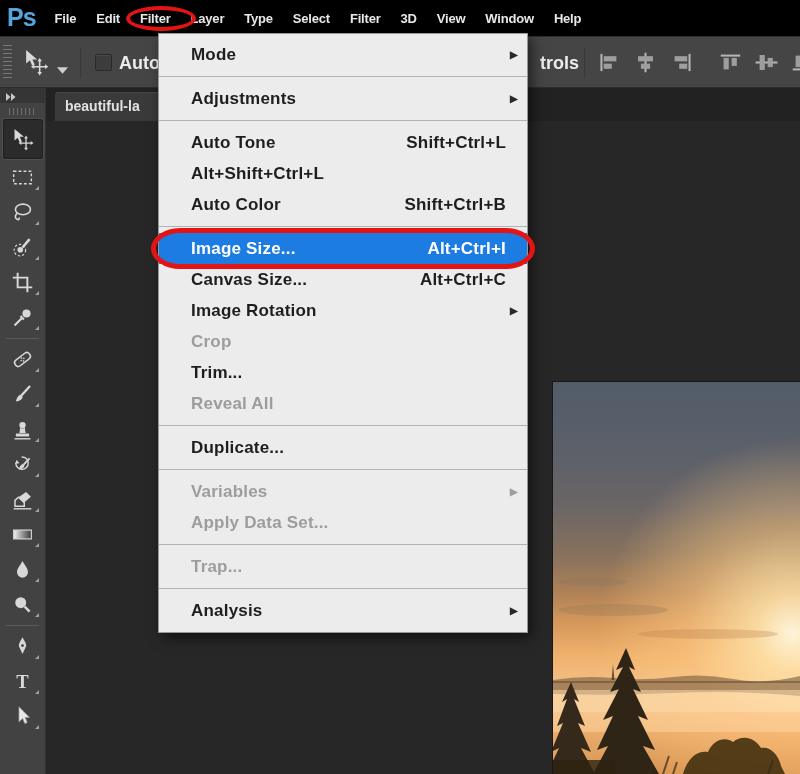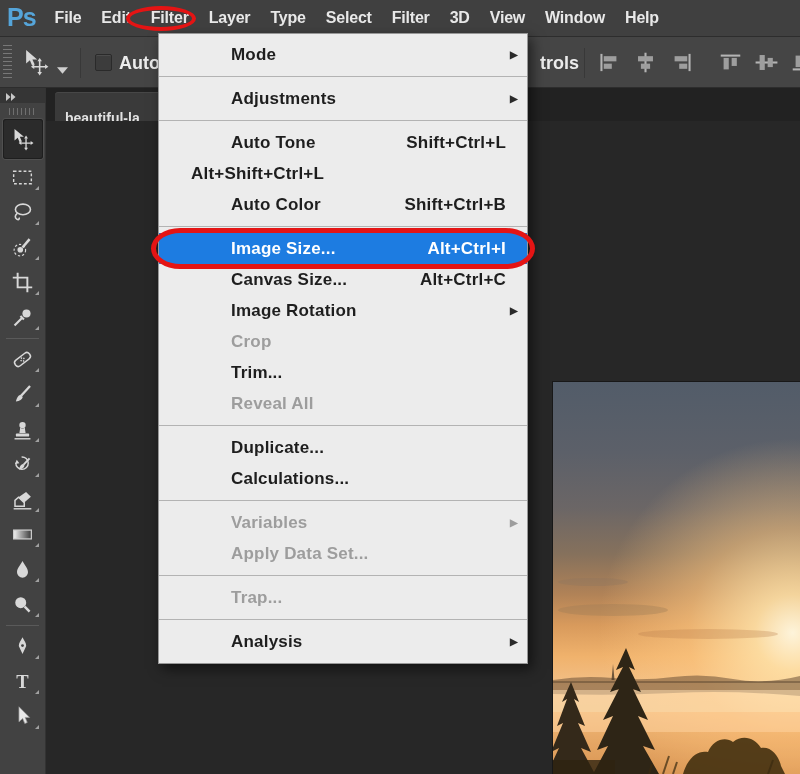--- a/index.html
+++ b/index.html
@@ -4,25 +4,25 @@
 <style>
   * { box-sizing: border-box; margin: 0; padding: 0; }
   html,body { width:800px; height:774px; }
   body {
     position: relative; overflow: hidden;
     background:#272727;
     font-family:"Liberation Sans", sans-serif;
     --annotation-red:#e41414; --menu-highlight-blue:#1d7ce1; --logo-blue:#55a5da;
   }
   
-  .menubar { position:absolute; top:0; left:0; right:0; height:36px; background:#404040;
+  .menubar { position:absolute; top:0; left:0; right:0; height:36px; background:#000000;
              display:flex; align-items:center; z-index:5; }
   .ps-logo { color:var(--logo-blue); font-size:25px; font-weight:bold; letter-spacing:-1px;
              padding:0 9px 2px 7px; }
-  .menu-item { color:#e8e8e8; font-size:16px; font-weight:600; padding:0 10px;
+  .menu-item { color:#e8e8e8; font-size:13px; font-weight:600; padding:0 10px;
                letter-spacing:-0.2px; cursor:default; position:relative; }
   
   .options-bar { position:absolute; top:36px; left:0; right:0; height:52px; background:#454545;
                  border-top:1px solid #2d2d2d; border-bottom:1px solid #2d2d2d; }
   .opt-grip { position:absolute; left:3px; top:8px; width:9px; height:36px;
               background:repeating-linear-gradient(180deg,#787878 0 1.5px,transparent 1.5px 4px); }
   .opt-tool-icon { position:absolute; left:22px; top:12px; width:27px; height:27px; }
   .opt-tool-icon svg { width:27px; height:27px; }
   .opt-caret { position:absolute; left:57px; top:23px; width:11px; height:7px; }
   .opt-caret svg { width:11px; height:7px; }
@@ -47,39 +47,39 @@
           align-items:center; justify-content:center; border-radius:3px; }
   .tool svg { width:23px; height:23px; }
   .tool.selected { background:#2b2b2b; height:40px; box-shadow:inset 0 0 0 1px #1e1e1e, 0 0 0 1px #505050; }
   .tool:not(.selected)::after { content:''; position:absolute; right:4px; bottom:4px;
           border-left:4px solid transparent; border-bottom:4px solid #a0a0a0; }
   .tool-sep { height:1px; background:#5a5a5a; margin:4px 6px; }
   
   .tab-bar { position:absolute; top:88px; left:46px; right:0; height:33px; background:#222; }
   .doc-tab { position:absolute; left:9px; top:4px; height:29px; width:120px; background:#3a3a3a;
              border-radius:3px 3px 0 0; color:#e2e2e2; font-size:14px; font-weight:600;
-             line-height:29px; padding:12px 10px; white-space:nowrap; overflow:hidden;
+             line-height:29px; padding:0 10px; white-space:nowrap; overflow:hidden;
              box-shadow:inset 0 1px 0 rgba(255,255,255,.07); }
   .canvas { position:absolute; top:121px; left:46px; right:0; bottom:0; background:#272727; overflow:hidden; }
   .photo { position:absolute; left:507px; top:261px; right:0; bottom:0; outline:1px solid #181818;
     background:
       radial-gradient(circle at 97% 64%, rgba(255,248,225,.95) 0%, rgba(255,226,168,.85) 11%,
         rgba(255,202,132,.5) 30%, rgba(255,180,110,0) 56%),
       linear-gradient(180deg,#525c69 0%,#5c6069 18%,#6b6666 32%,#86715c 44%,#b08257 54%,
         #d89a5c 62%,#f0b26c 70%,#f3c189 78%,#eec084 84%,#e0a96b 92%,#cf9355 100%);
   }
   .photo svg { position:absolute; inset:0; width:100%; height:100%; }
   
   .dropdown { position:absolute; left:158px; top:33px; width:370px; background:#ececec;
               border:1px solid #979797; box-shadow:4px 5px 12px rgba(0,0,0,.55);
               padding:5px 0 6px; z-index:10; }
   .menu-row { position:relative; height:31px; display:flex; align-items:center;
               padding:0 10px 0 32px; font-size:17px; font-weight:600; color:#1e1e1e;
               letter-spacing:.2px; cursor:default; }
-  .menu-row .label { flex:1; white-space:nowrap;margin-left:40px; }
+  .menu-row .label { flex:1; white-space:nowrap; }
   .menu-row .shortcut { margin-right:11px; white-space:nowrap; }
   .menu-row .submenu-arrow { position:absolute; right:9px; top:10px; font-size:10px; color:#2a2a2a; }
   .menu-row.disabled { color:#9d9d9d; }
   .menu-row.disabled .submenu-arrow { color:#9d9d9d; }
   .menu-row.highlighted { background:var(--menu-highlight-blue); color:#fff;gap:32px; }
   .menu-sep { height:1px; background:#b3b3b3; margin:6px 0; }
   
   .annotation-ring { position:absolute; border:4px solid var(--annotation-red);
                      border-radius:50%; z-index:40; pointer-events:none; }
 </style>
@@ -361,23 +361,20 @@
     <div class="menu-row">
       <span class="label">Trim...</span>
     </div>
     <div class="menu-row disabled">
       <span class="label">Reveal All</span>
     </div>
     <div class="menu-sep"></div>
     <div class="menu-row">
       <span class="label">Duplicate...</span>
     </div>
-    <div class="menu-row">
-      <span class="label">Calculations...</span>
-    </div>
     <div class="menu-sep"></div>
     <div class="menu-row disabled">
       <span class="label">Variables</span>
       <span class="submenu-arrow">▶</span>
     </div>
     <div class="menu-row disabled">
       <span class="label">Apply Data Set...</span>
     </div>
     <div class="menu-sep"></div>
     <div class="menu-row disabled">

